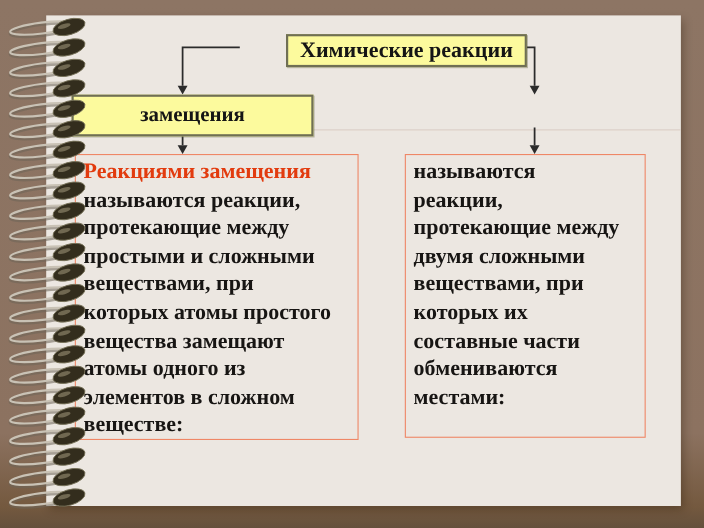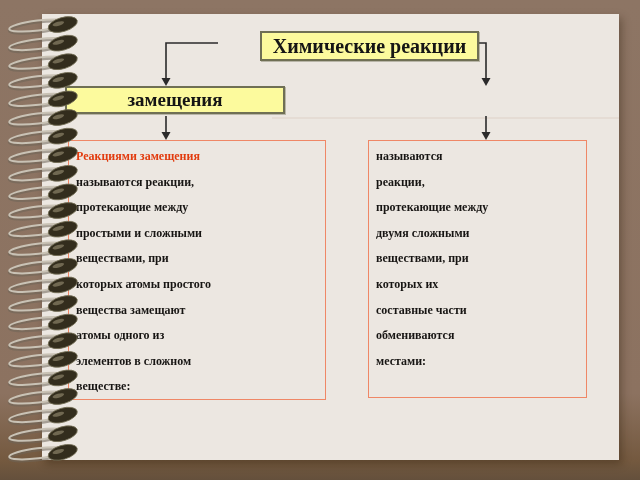--- a/index.html
+++ b/index.html
@@ -21,28 +21,28 @@
   .node{
     position:absolute;display:flex;align-items:center;justify-content:center;
     box-sizing:border-box;text-align:center;
   }
   .yellow-box{
     background:#fcfa9d;border:2px solid #6f6f54;
     font-weight:bold;color:#151515;
     box-shadow:1px 1px 0 rgba(90,90,60,.35);
   }
   .title-box{left:174px;top:17px;width:219px;height:30px;font-size:20px;margin-left:44px;}
-  .branch-box{top:72px;height:28px;font-size:19px;}
+  .branch-box{top:72px;height:38px;font-size:19px;}
   .branch-box.left{left:23px;width:220px;}
   .branch-box.right{left:351px;width:218px;}
   .text-box{
     position:absolute;box-sizing:border-box;
     background:#ece7e1;border:1px solid #ef8766;
     padding:3px 5px 0 7px;
-    font-size:12px;line-height:25.6px;font-weight:bold;color:#171513;
+    font-size:20px;line-height:25.6px;font-weight:bold;color:#171513;
   }
   .text-box.left{left:26px;top:126px;width:258px;height:260px;}
   .text-box.right{left:326px;top:126px;width:219px;height:258px;}
   .def-heading{display:block;color:#e23b0e;}
   .def-body{white-space:pre-line;}
   .spirals{position:absolute;left:0;top:0;width:100px;height:480px;pointer-events:none;}
 </style>
 </head>
 <body>
 

